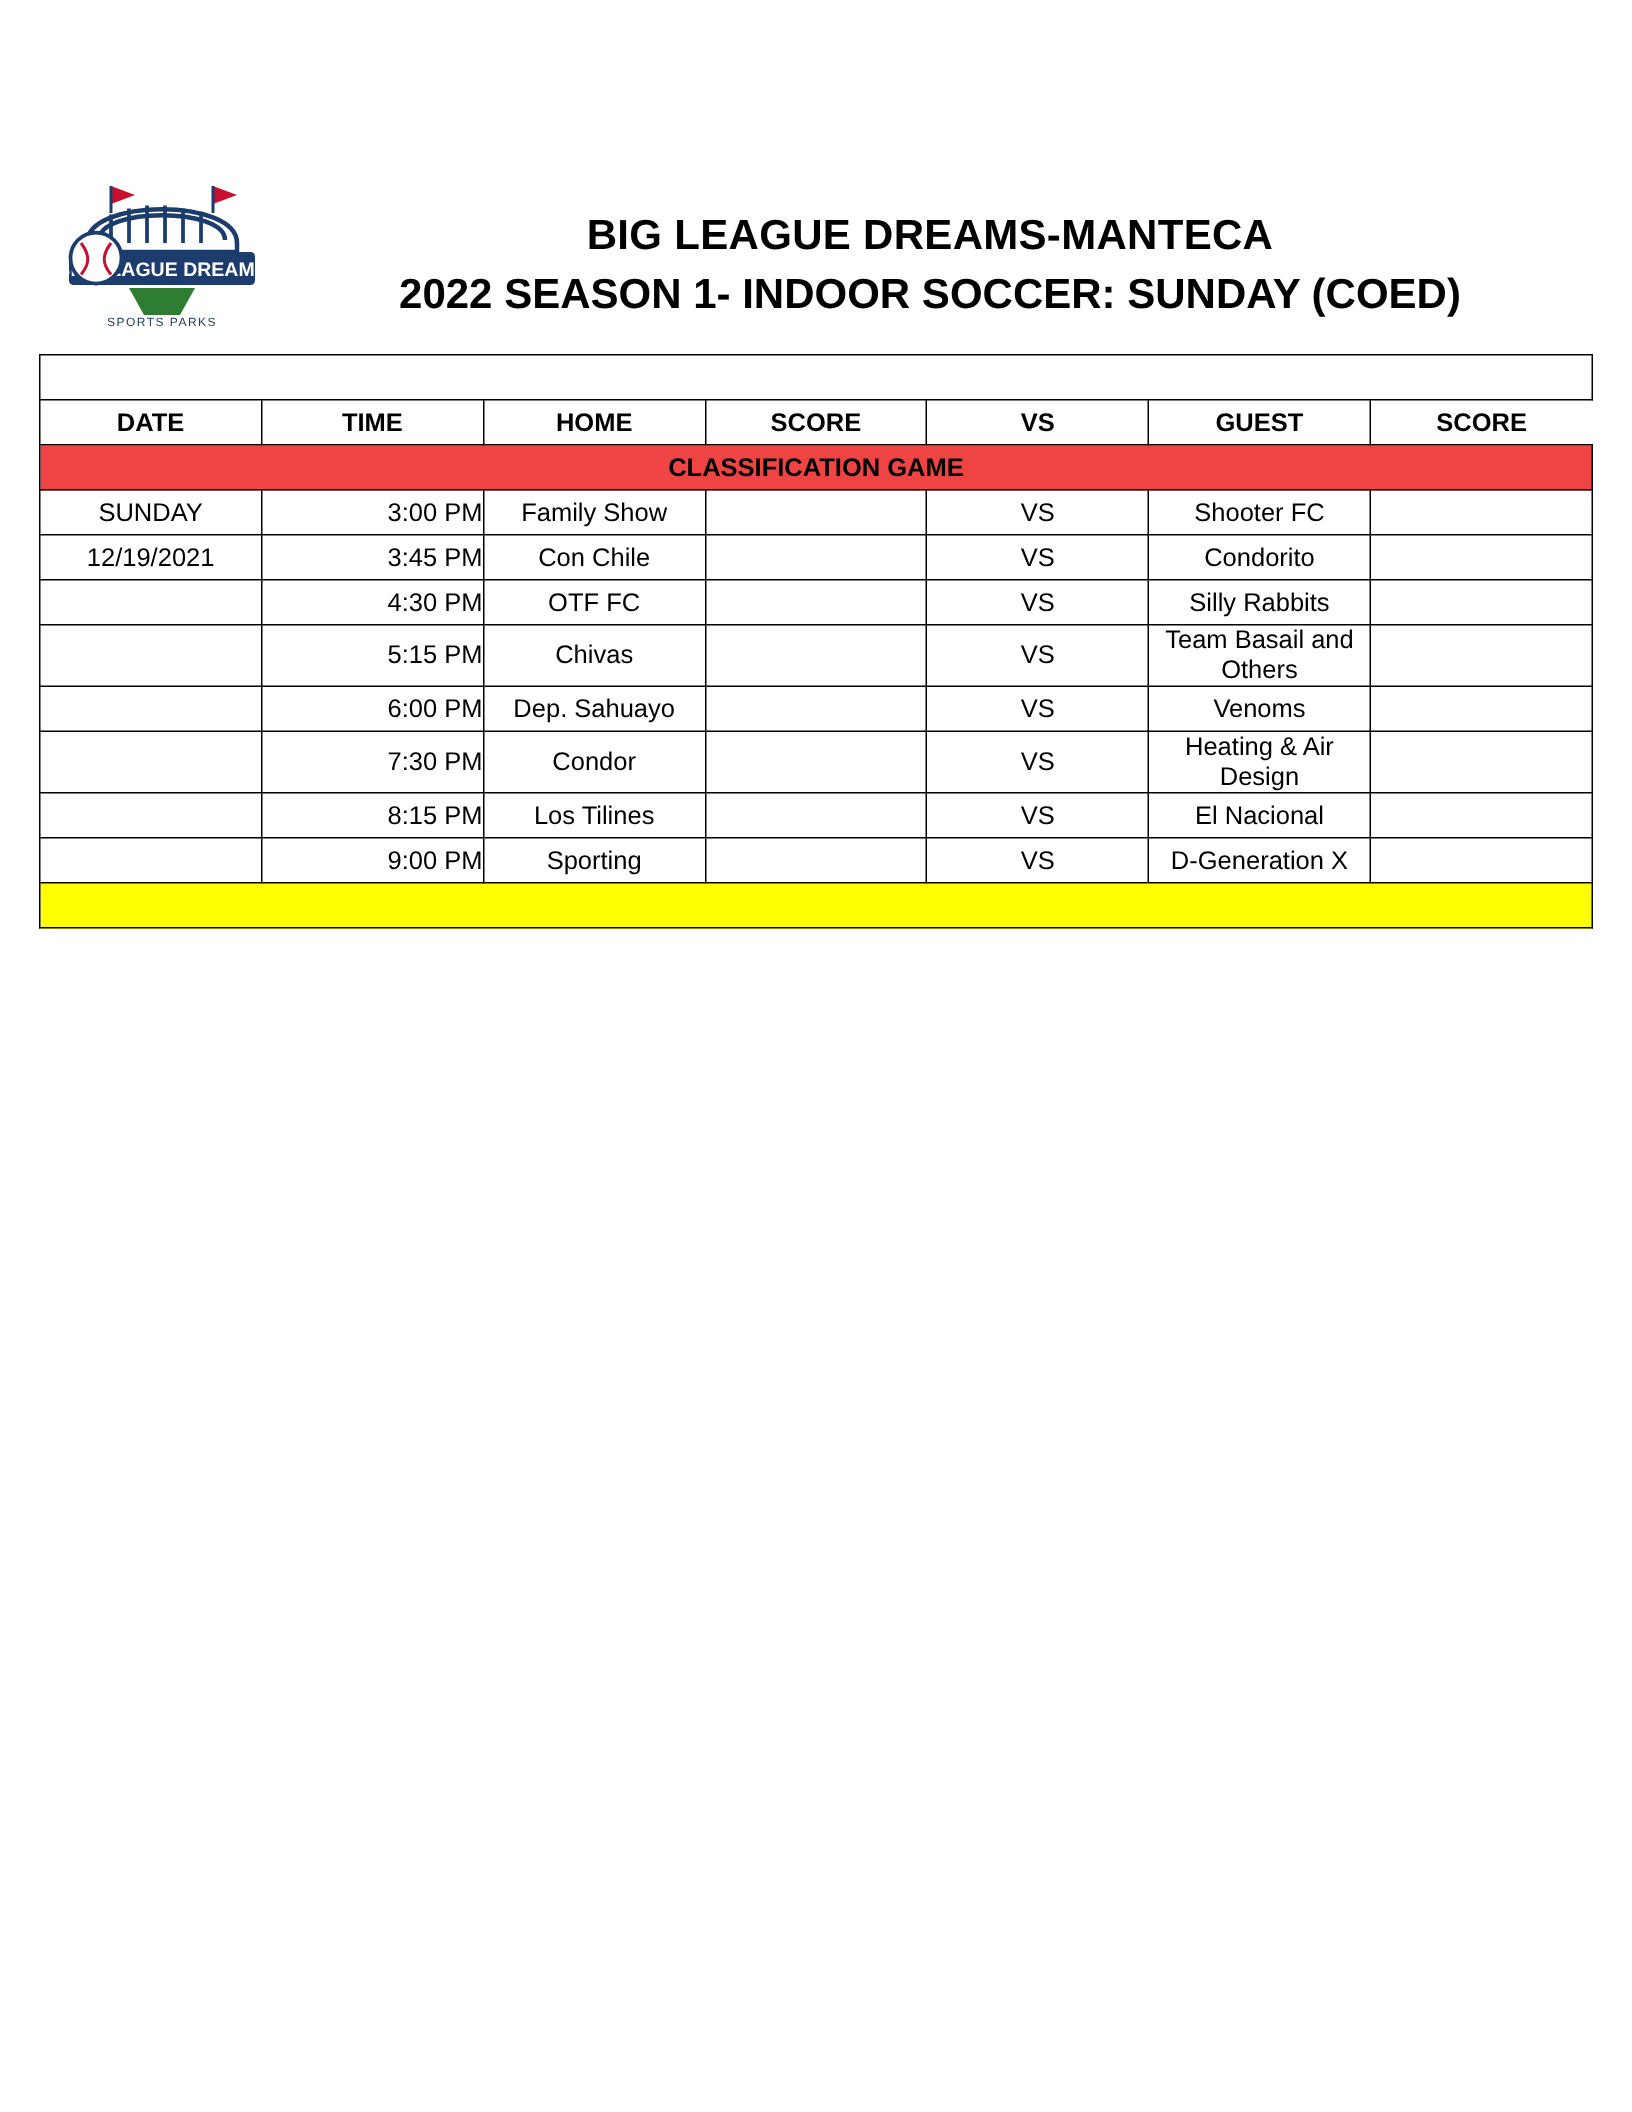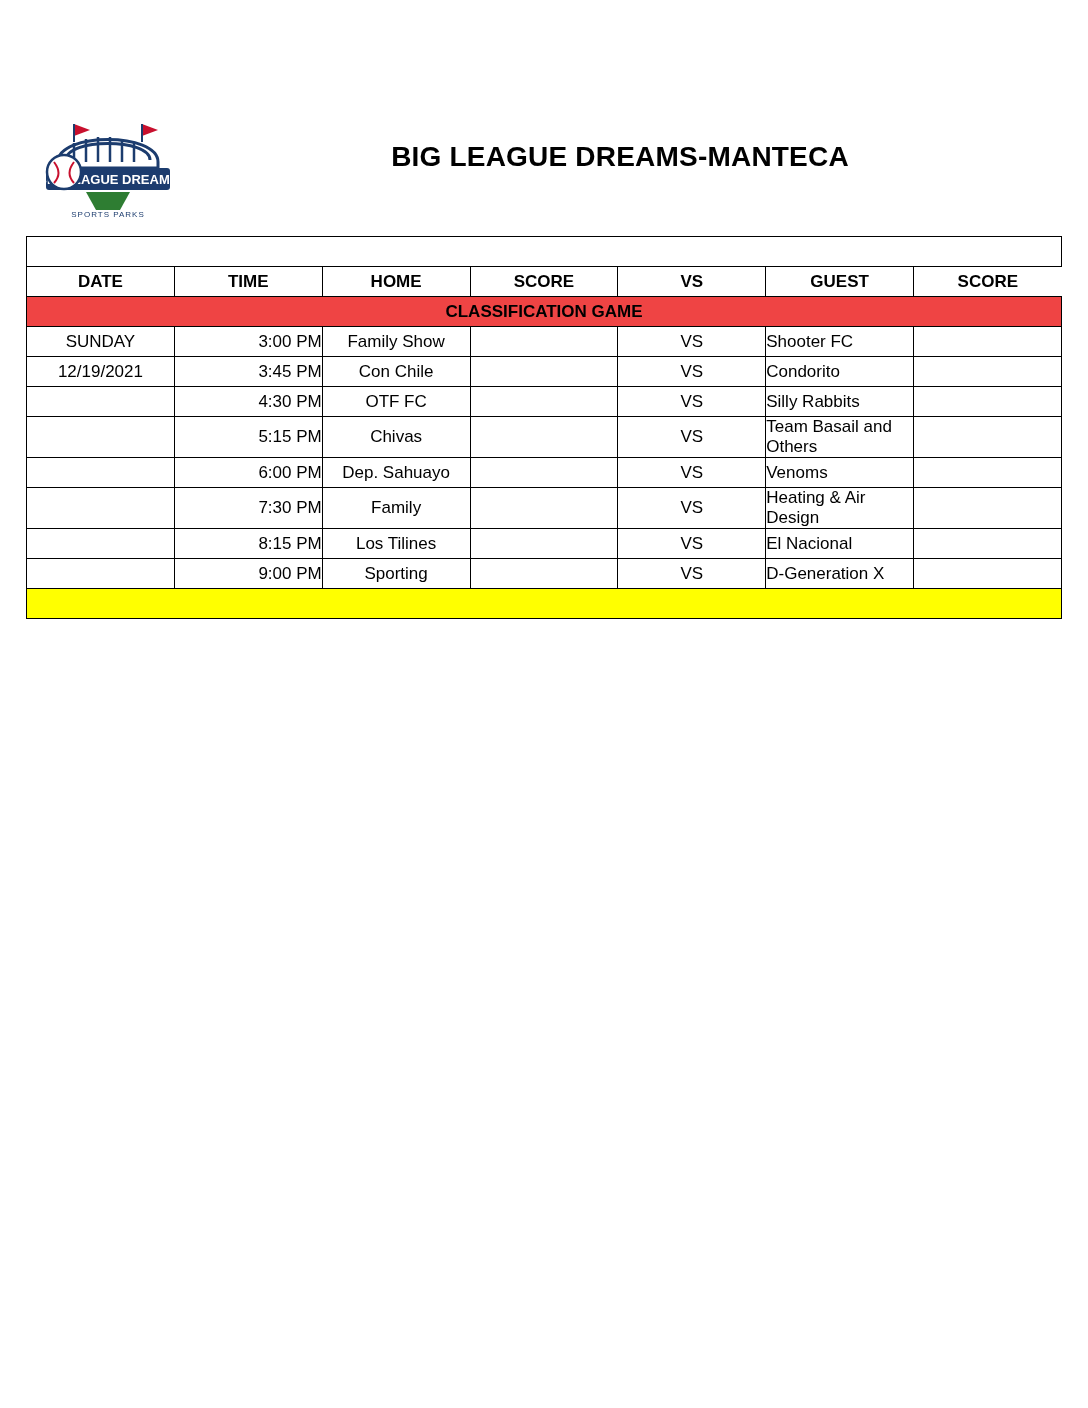--- a/index.html
+++ b/index.html
@@ -152,20 +152,21 @@
     border: 1px solid #000 !important;
   }
   .c-vs {
     width: 78px;
     text-align: center;
     font-size: 17px;
     border-bottom: 1px solid #000 !important;
   }
   .c-guest {
     width: 290px;
+    text-align: center;
     font-size: 17px;
   }
   .c-score2 {
     width: 92px;
     border: 1px solid #000 !important;
   }
 
   
   .game-row td.c-score1 { border-left: 1px solid #000 !important; border-right: 1px solid #000 !important; border-top:none; border-bottom:none;}
   .game-row td.c-score2 { border-left: 1px solid #000 !important; border-right: 1px solid #000 !important; border-top:none; border-bottom:none;}
@@ -211,20 +212,21 @@
         <path d="M26 52 C32 60, 32 66, 26 73" fill="none" stroke="#c8102e" stroke-width="2"></path>
         <path d="M46 52 C40 60, 40 66, 46 73" fill="none" stroke="#c8102e" stroke-width="2"></path>
 
         <path d="M58 82 L102 82 L92 100 L68 100 Z" fill="#2e7d32"></path>
         <text x="80" y="107" font-family="Liberation Sans, sans-serif" font-size="8" letter-spacing="1" fill="#1c3c6e" text-anchor="middle">SPORTS PARKS</text>
       </svg>
     </div>
 
     <div class="title-block">
       <div class="title-main">BIG LEAGUE DREAMS-MANTECA</div>
+      <div class="title-sub">2022 SEASON 1- INDOOR SOCCER: SUNDAY (COED)</div>
     </div>
   </div>
 
   <div class="sheet">
     <table class="schedule">
       <tbody>
         <tr class="spacer-row">
           <td colspan="7"></td>
         </tr>
 
@@ -289,21 +291,21 @@
           <td class="c-score1"></td>
           <td class="c-vs">VS</td>
           <td class="c-guest">Venoms</td>
           <td class="c-score2"></td>
         </tr>
 
 
         <tr class="game-row">
           <td class="c-date"></td>
           <td class="c-time">7:30 PM</td>
-          <td class="c-home">Family</td>
+          <td class="c-home">Condor</td>
           <td class="c-score1"></td>
           <td class="c-vs">VS</td>
           <td class="c-guest">Heating &amp; Air Design</td>
           <td class="c-score2"></td>
         </tr>
 
         <tr class="game-row">
           <td class="c-date"></td>
           <td class="c-time">8:15 PM</td>
           <td class="c-home">Los Tilines</td>

